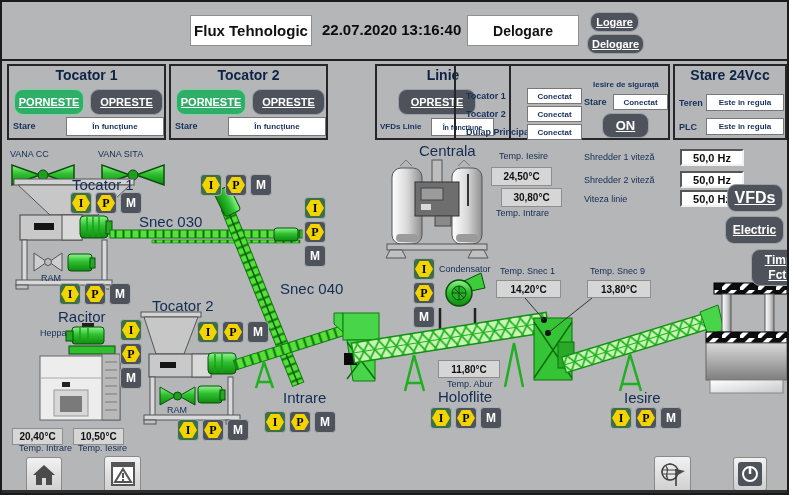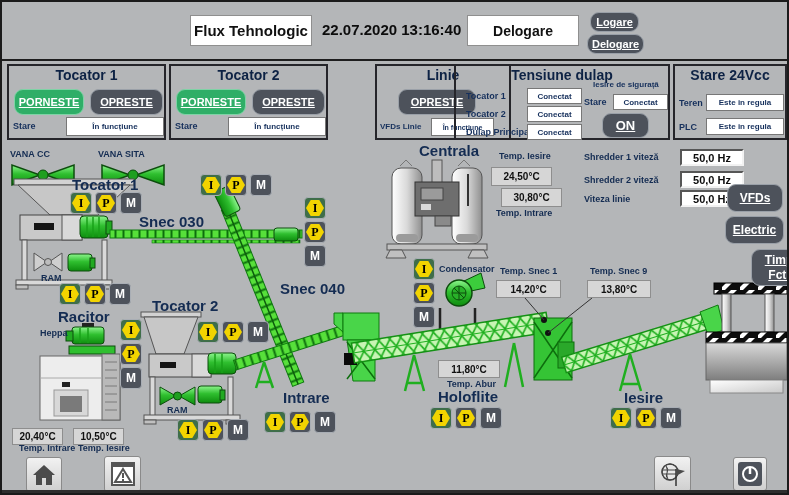--- a/index.html
+++ b/index.html
@@ -14,21 +14,21 @@
         display:flex;align-items:center;justify-content:center;font-weight:bold;cursor:default;text-decoration:underline;}
   .btn-green{background:#2fae67;border-color:#7fd3a6;}
   .hline{position:absolute;left:0;top:57px;width:789px;height:2px;background:#1e1e1e;}
   
   .panel{position:absolute;top:62px;height:76px;border:2px solid #25252a;box-sizing:border-box;}
   .ptitle{position:absolute;left:0;top:1px;width:100%;text-align:center;font-weight:bold;font-size:14px;color:#0d2244;}
   .plabel{position:absolute;font-weight:bold;font-size:9px;color:#16305c;white-space:nowrap;}
   .fwhite{position:absolute;background:#fff;border:1px solid #777;display:flex;align-items:center;justify-content:center;
         font-weight:bold;font-size:8px;color:#16305c;white-space:nowrap;}
   
-  .lbl{position:absolute;font-weight:bold;color:#142c52;white-space:nowrap;}
+  .lbl{position:absolute;font-weight:normal;color:#142c52;white-space:nowrap;}
   .lg{font-size:15px;} .sm{font-size:9px;}
   .fgray{position:absolute;background:#d6d6d6;border:1px solid #8e8e8e;display:flex;align-items:center;justify-content:center;
         font-size:10px;font-weight:600;color:#101010;}
   .finset{position:absolute;background:#fff;border-top:2px solid #565656;border-left:2px solid #565656;
         border-bottom:2px solid #f2f2f2;border-right:2px solid #f2f2f2;display:flex;align-items:center;justify-content:center;
         font-weight:bold;font-size:11px;color:#0c0c0c;box-sizing:border-box;margin-left:24px;}
   
   .ipm{position:absolute;display:flex;gap:3px;}
   .ipm.v{flex-direction:column;gap:2px;}
   .ipm-btn{width:22px;height:22px;background:#4d525b;border:1px solid #a9aeb5;border-radius:4px;
@@ -72,21 +72,20 @@
   </div>
 
   <div class="panel" style="left:329px;width:136px;margin-left:44px;">
     <div class="ptitle">Linie</div>
     <div class="btn-dark" style="left:21px;top:23px;width:76px;height:24px;font-size:11px;">OPRESTE</div>
     <div class="plabel" style="left:3px;top:56px;font-size:8px;">VFDs Linie</div>
     <div class="fwhite" style="left:54px;top:52px;width:61px;height:16px;font-size:7px;">În funcțiune</div>
   </div>
 
   <div class="panel" style="left:452px;width:216px;">
-    <div class="ptitle">Tensiune dulap</div>
     <div class="plabel" style="left:10px;top:25px;">Tocator 1</div>
     <div class="fwhite" style="left:71px;top:22px;width:53px;height:14px;">Conectat</div>
     <div class="plabel" style="left:10px;top:43px;">Tocator 2</div>
     <div class="fwhite" style="left:71px;top:40px;width:53px;height:14px;">Conectat</div>
     <div class="plabel" style="left:10px;top:61px;">Dulap Principal</div>
     <div class="fwhite" style="left:71px;top:58px;width:53px;height:14px;">Conectat</div>
     <div class="plabel" style="left:137px;top:14px;font-size:8px;">Iesire de sigurață</div>
     <div class="plabel" style="left:128px;top:31px;">Stare</div>
     <div class="fwhite" style="left:157px;top:28px;width:53px;height:14px;">Conectat</div>
     <div class="btn-dark" style="left:146px;top:47px;width:45px;height:23px;font-size:13px;">ON</div>
@@ -460,21 +459,21 @@
         <span class="hex">I</span>
       </div>
     <div class="ipm-btn">
         <span class="hex">P</span>
       </div>
     <div class="ipm-btn">
         <span class="mletter">M</span>
       </div>
   </div>
 
-  <div class="btn-dark" style="left:725px;top:182px;width:54px;height:26px;font-size:12px;">VFDs</div>
+  <div class="btn-dark" style="left:725px;top:182px;width:54px;height:26px;font-size:16px;">VFDs</div>
   <div class="btn-dark" style="left:723px;top:214px;width:57px;height:26px;font-size:12px;">Electric</div>
   <div class="btn-dark" style="left:725px;top:247px;width:54px;height:35px;font-size:12px;flex-direction:column;line-height:1.2;margin-left:24px;">
     <span>Timp</span>
     <span>Fct.</span>
   </div>
 
   <div class="fbtn" style="left:24px;top:455px;width:34px;height:33px;">
     <svg width="22" height="20" viewBox="0 0 22 20">
       <polygon points="11,0 22,10 19,10 19,20 13,20 13,13 9,13 9,20 3,20 3,10 0,10" fill="#4b4b4b"></polygon>
     </svg>

